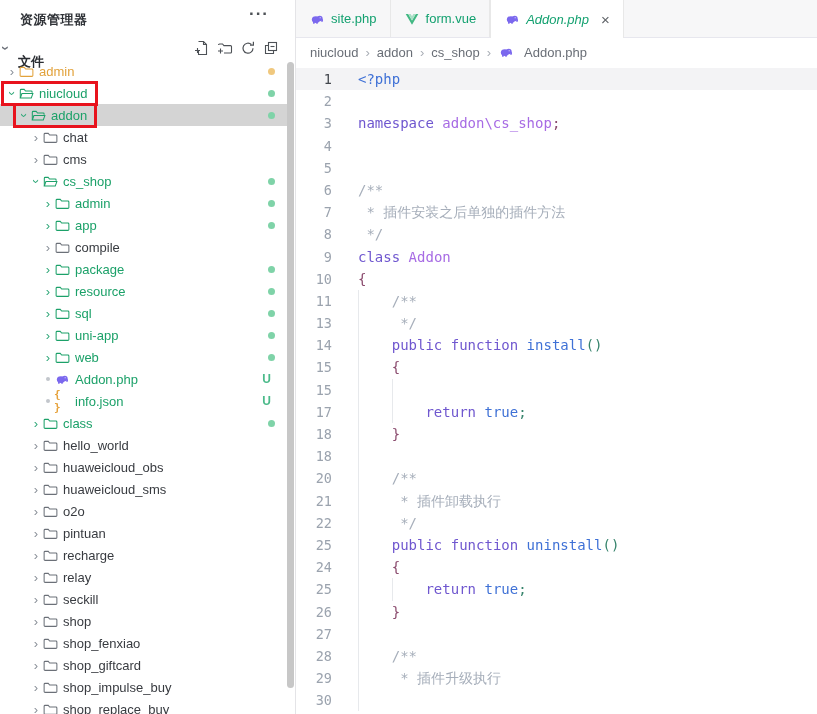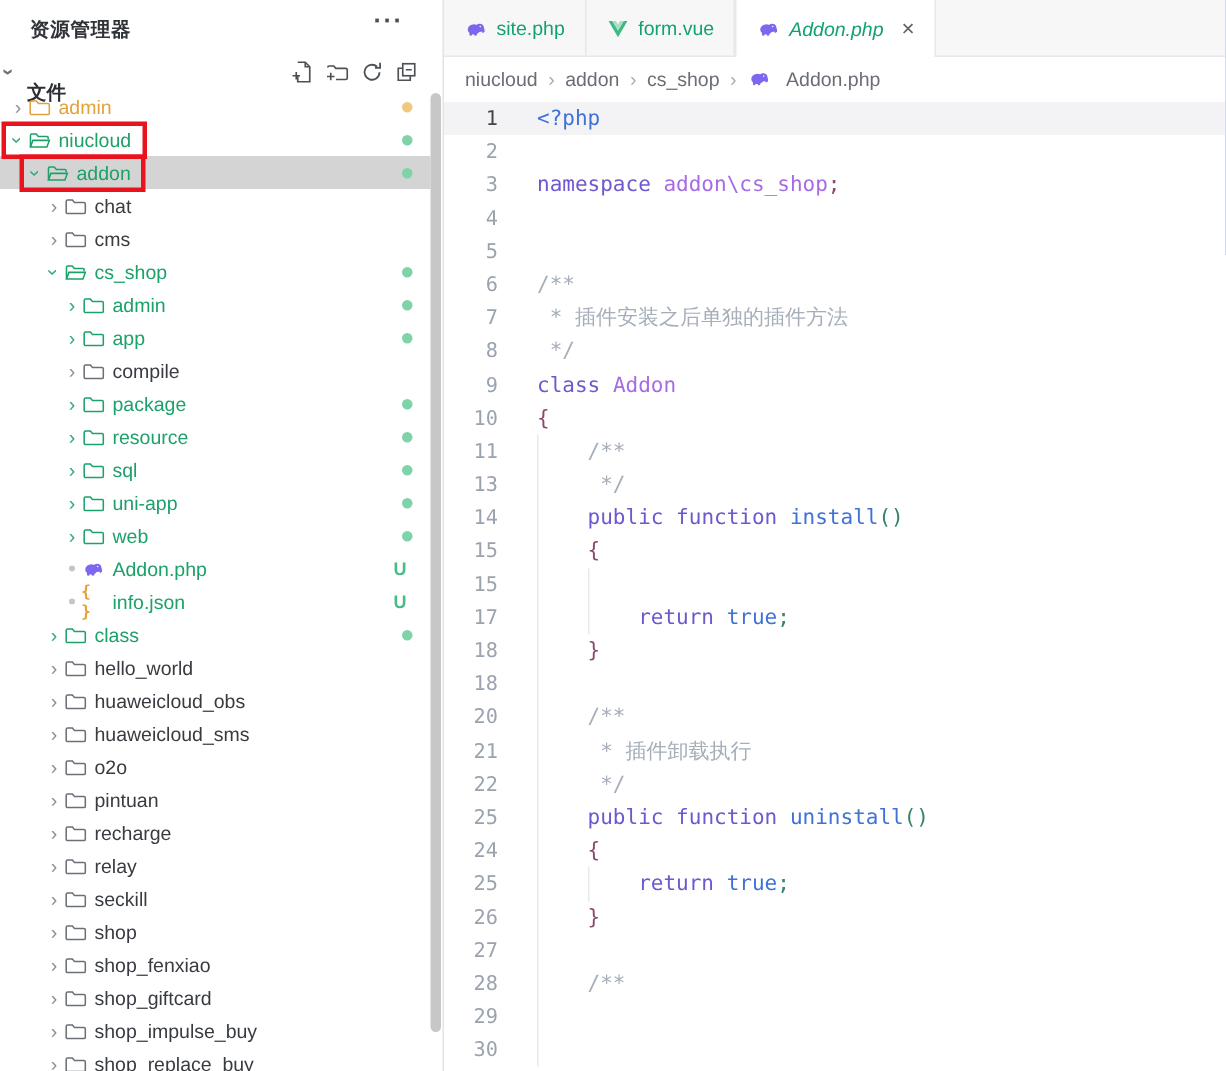--- a/index.html
+++ b/index.html
@@ -498,18 +498,18 @@
         <div class="cline"><span class="guide" style="left: 62px;"></span><span class="ln">18</span><span class="ctext"></span></div>
         <div class="cline"><span class="guide" style="left: 62px;"></span><span class="ln">20</span><span class="ctext"><span class="tk-c">    /**</span></span></div>
         <div class="cline"><span class="guide" style="left: 62px;"></span><span class="ln">21</span><span class="ctext"><span class="tk-c">     * 插件卸载执行</span></span></div>
         <div class="cline"><span class="guide" style="left: 62px;"></span><span class="ln">22</span><span class="ctext"><span class="tk-c">     */</span></span></div>
         <div class="cline"><span class="guide" style="left: 62px;"></span><span class="ln">25</span><span class="ctext"><span class="tk-w">    </span><span class="tk-k">public</span><span class="tk-w"> </span><span class="tk-k">function</span><span class="tk-w"> </span><span class="tk-f">uninstall</span><span class="tk-q">()</span></span></div>
         <div class="cline"><span class="guide" style="left: 62px;"></span><span class="ln">24</span><span class="ctext"><span class="tk-w">    </span><span class="tk-p">{</span></span></div>
         <div class="cline"><span class="guide" style="left: 62px;"></span><span class="guide" style="left: 95.72px;"></span><span class="ln">25</span><span class="ctext"><span class="tk-w">        </span><span class="tk-k">return</span><span class="tk-w"> </span><span class="tk-t">true</span><span class="tk-q">;</span></span></div>
         <div class="cline"><span class="guide" style="left: 62px;"></span><span class="ln">26</span><span class="ctext"><span class="tk-w">    </span><span class="tk-p">}</span></span></div>
         <div class="cline"><span class="guide" style="left: 62px;"></span><span class="ln">27</span><span class="ctext"></span></div>
         <div class="cline"><span class="guide" style="left: 62px;"></span><span class="ln">28</span><span class="ctext"><span class="tk-c">    /**</span></span></div>
-        <div class="cline"><span class="guide" style="left: 62px;"></span><span class="ln">29</span></div>
+        <div class="cline"><span class="guide" style="left: 62px;"></span><span class="ln">29</span><span class="ctext"><span class="tk-c">     * 插件升级执行</span></span></div>
         <div class="cline"><span class="guide" style="left: 62px;"></span><span class="ln">30</span><span class="ctext"></span></div>
       </div>
   </div>
 
 </div>
 
 </body></html>

